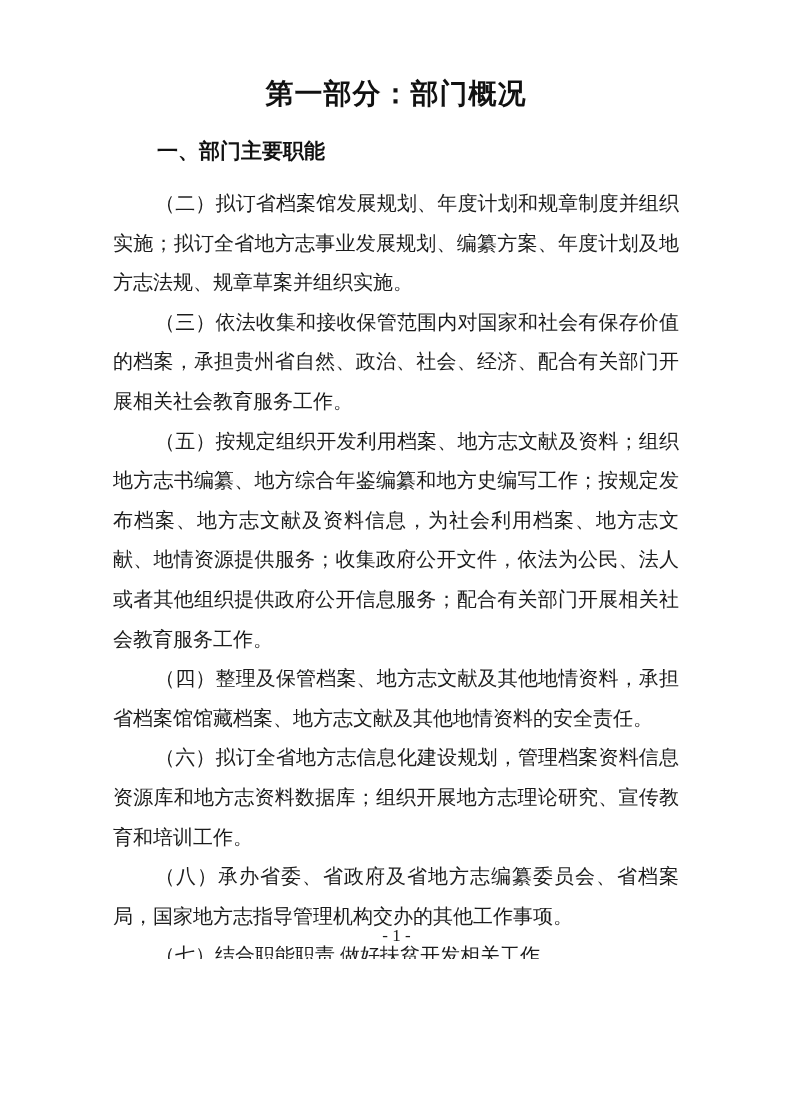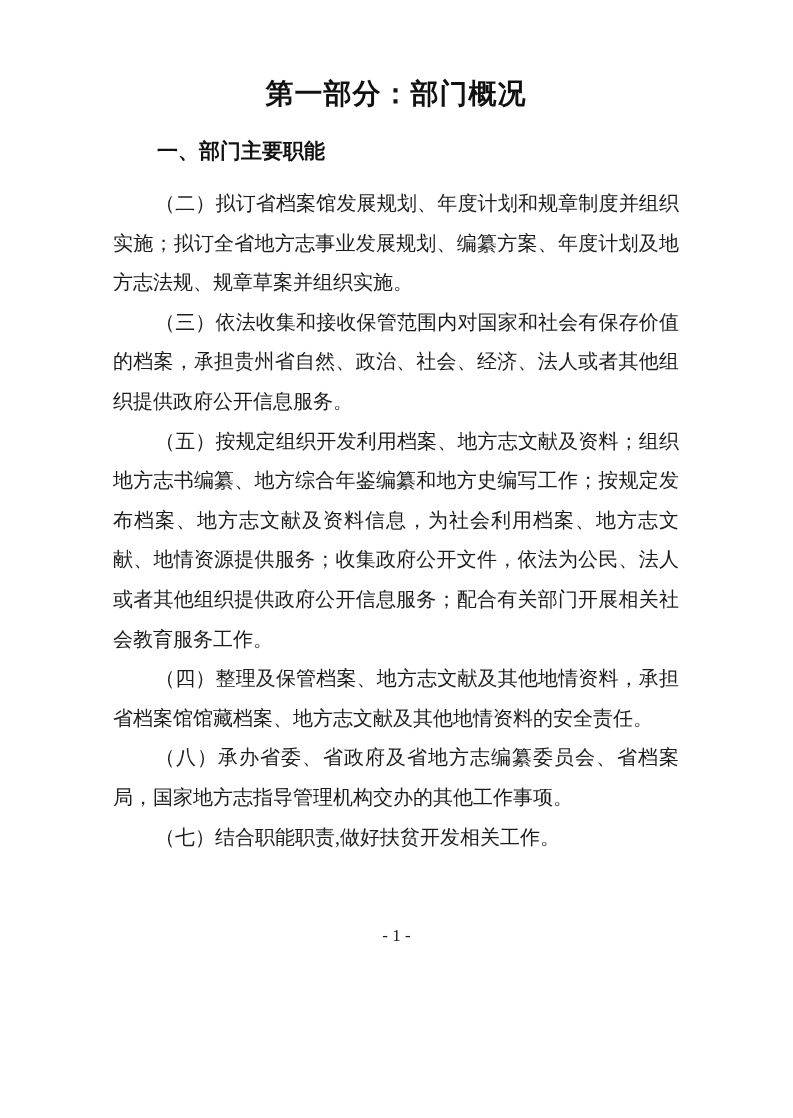--- a/index.html
+++ b/index.html
@@ -67,23 +67,24 @@
 <body>
 
 <div class="page">
 
   <h1 class="doc-title">第一部分：部门概况</h1>
 
   <h2 class="section-heading">一、部门主要职能</h2>
 
   <div class="doc-body">
     <p>（二）拟订省档案馆发展规划、年度计划和规章制度并组织实施；拟订全省地方志事业发展规划、编纂方案、年度计划及地方志法规、规章草案并组织实施。</p>
-    <p>（三）依法收集和接收保管范围内对国家和社会有保存价值的档案，承担贵州省自然、政治、社会、经济、法人或者其他组织提供政府公开信息服务。</p>
+    <p>（三）依法收集和接收保管范围内对国家和社会有保存价值的档案，承担贵州省自然、政治、社会、经济、配合有关部门开展相关社会教育服务工作。</p>
     <p>（五）按规定组织开发利用档案、地方志文献及资料；组织地方志书编纂、地方综合年鉴编纂和地方史编写工作；按规定发布档案、地方志文献及资料信息，为社会利用档案、地方志文献、地情资源提供服务；收集政府公开文件，依法为公民、法人或者其他组织提供政府公开信息服务；配合有关部门开展相关社会教育服务工作。</p>
     <p>（四）整理及保管档案、地方志文献及其他地情资料，承担省档案馆馆藏档案、地方志文献及其他地情资料的安全责任。</p>
+    <p>（六）拟订全省地方志信息化建设规划，管理档案资料信息资源库和地方志资料数据库；组织开展地方志理论研究、宣传教育和培训工作。</p>
     <p>（八）承办省委、省政府及省地方志编纂委员会、省档案局，国家地方志指导管理机构交办的其他工作事项。</p>
     <p>（七）结合职能职责,做好扶贫开发相关工作。</p>
   </div>
 
   <div class="page-footer">
     <span>- 1 -</span>
   </div>
 
 </div>
 

